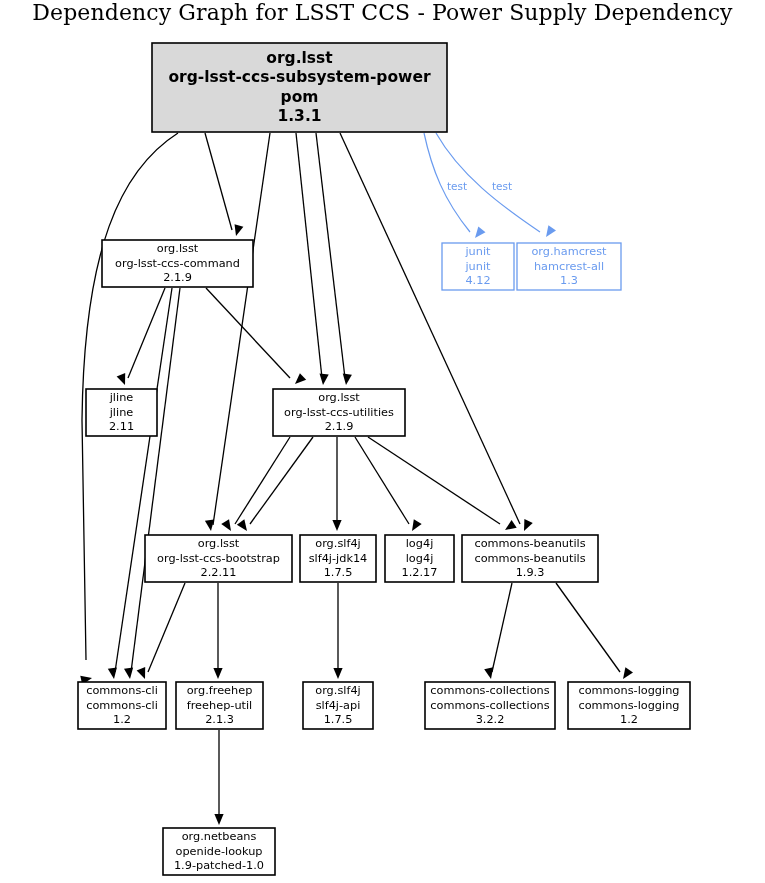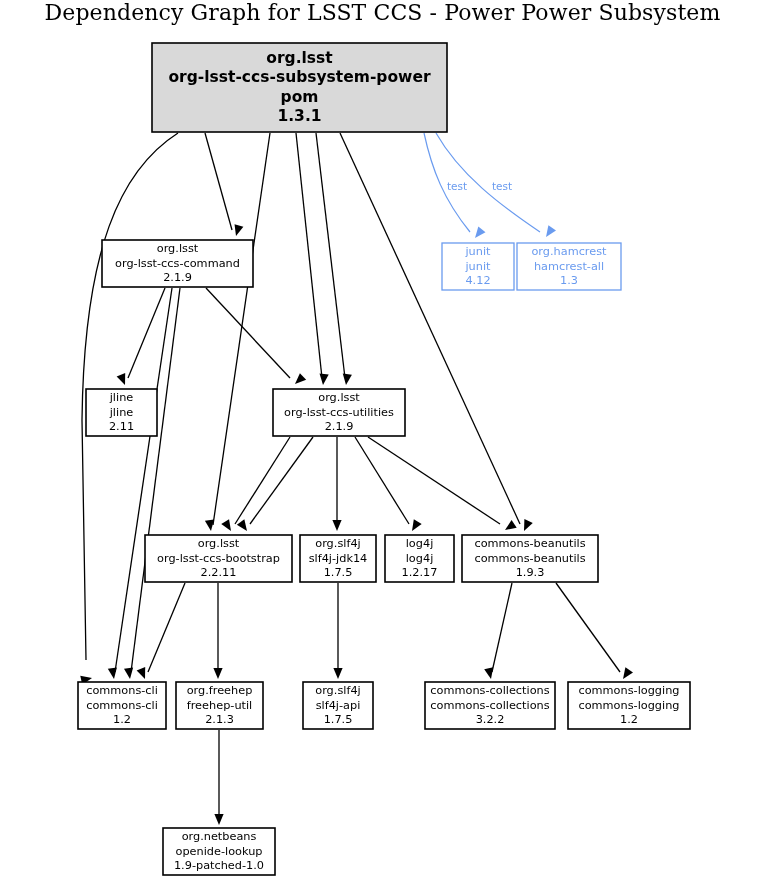--- a/index.html
+++ b/index.html
@@ -89,21 +89,21 @@
     fill: #6a9bef;
     text-anchor: middle;
     dominant-baseline: middle;
   }
 </style>
 </head>
 <body>
 
 <div id="graph-root">
 
-  <div class="graph-title">Dependency Graph for LSST CCS - Power Power Subsystem</div>
+  <div class="graph-title">Dependency Graph for LSST CCS - Power Supply Dependency</div>
 
   <svg class="graph-canvas" viewBox="0 0 765 883" xmlns="http://www.w3.org/2000/svg">
     <g id="edges-layer">
         <path d="M 178 133 C 120 170, 84 250, 82 420 L 86 660" class="edge-path"></path>
         <polygon points="92.00,678.00 82.22,684.82 80.28,675.82" class="edge-arrow"></polygon>
         <path d="M 205 133 L 232 230" class="edge-path"></path>
         <polygon points="236.00,236.00 234.50,224.17 243.37,226.63" class="edge-arrow"></polygon>
         <path d="M 270 133 L 213 525" class="edge-path"></path>
         <polygon points="211.00,531.00 204.91,520.75 214.02,519.47" class="edge-arrow"></polygon>
         <path d="M 296 133 L 322 378" class="edge-path"></path>

